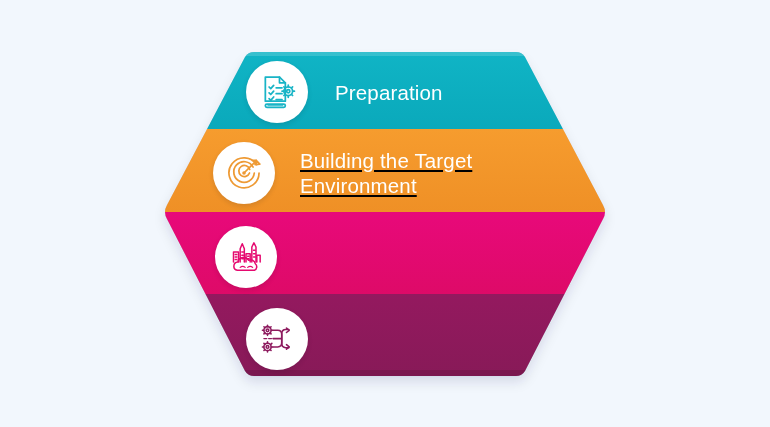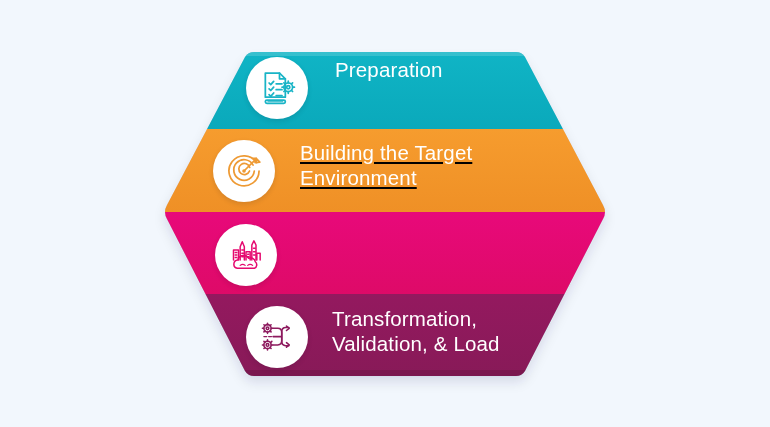--- a/index.html
+++ b/index.html
@@ -35,21 +35,21 @@
     top: 0;
     width: 770px;
     height: 427px;
     display: block;
   }
 
   
   .band-row {
     position: absolute;
     display: flex;
-    align-items: flex-start;
+    align-items: center;
     box-sizing: border-box;
   }
 
   .band-icon {
     flex: 0 0 auto;
     border-radius: 50%;
     background: #ffffff;
     display: flex;
     align-items: center;
     justify-content: center;
@@ -259,18 +259,16 @@
           <line x1="13.5" y1="23.5" x2="17" y2="23.5" stroke-width="1.8"></line>
 
           <path d="M19 13 h6 q5 0 5 5.5 v11 q0 5.5 5 5.5 h4"></path>
           <path d="M19 34 h6 q5 0 5 -5.5 v-11 q0 -5.5 5 -5.5 h4"></path>
           <path d="M19 23.5 h10"></path>
 
           <path d="M36 10.2 l3.4 2.8 l-3.4 2.8"></path>
           <path d="M36 31.2 l3.4 2.8 l-3.4 2.8"></path>
         </svg>
       </div>
-      <div class="band-label">Transformation,
-Validation, &amp; Load</div>
     </div>
 
   </div>
 </div>
 
 </body></html>

